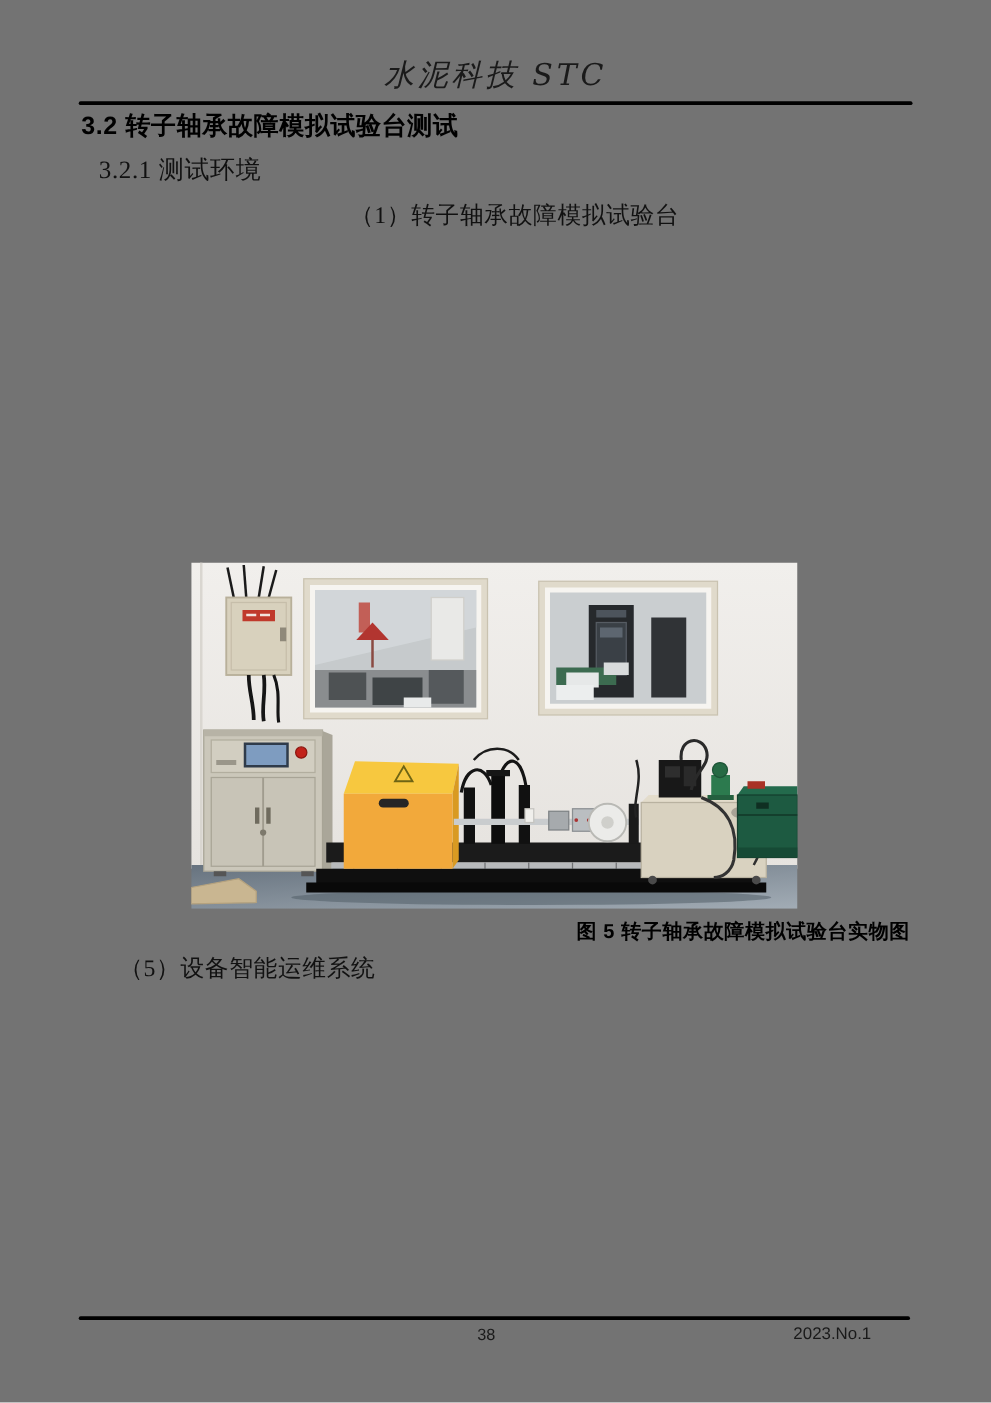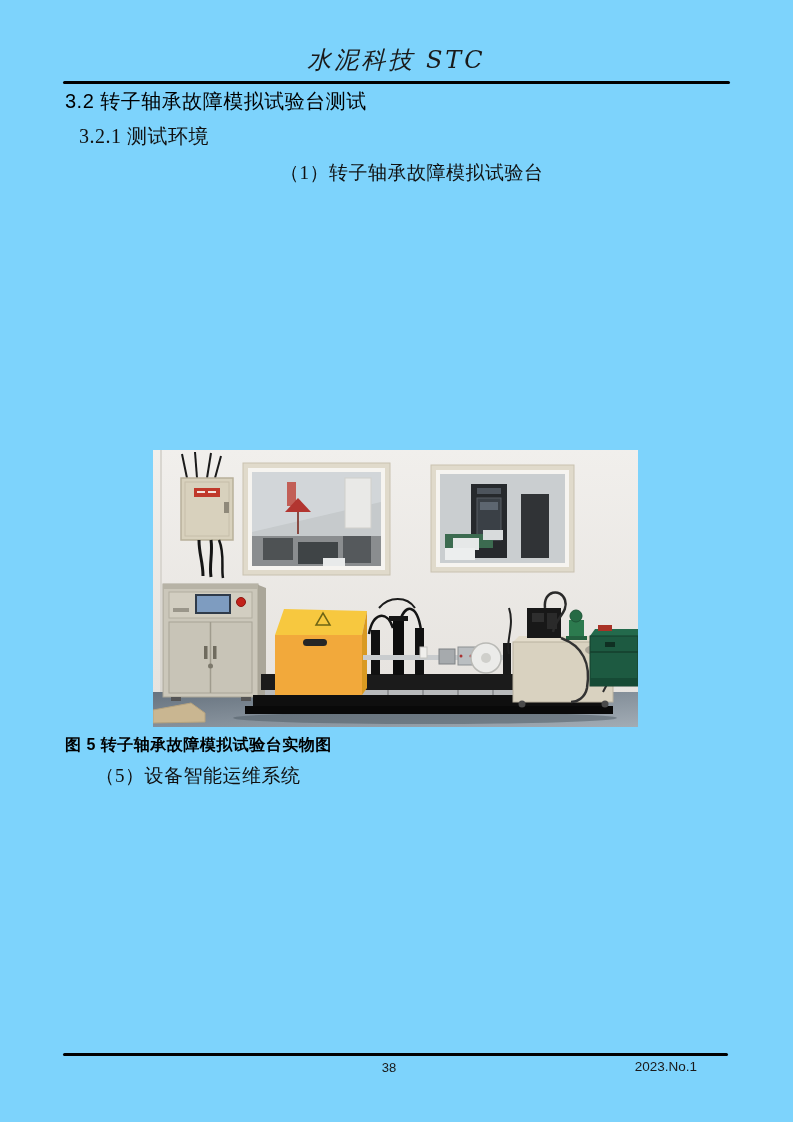--- a/index.html
+++ b/index.html
@@ -1,29 +1,29 @@
 <!DOCTYPE html>
 <html><head>
 <meta charset="utf-8">
 <style>
   html,body{margin:0;padding:0;background:#ffffff;}
   .page{
-    position:relative;width:793px;height:1122px;background:#7dd3fc;
+    position:relative;width:793px;height:1122px;background:#737373;
     overflow:hidden;color:#111;
     font-family:"Liberation Serif","DejaVu Serif",serif;
   }
   .journal-title{
     position:absolute;top:44px;left:0;width:793px;text-align:center;
     font-size:24px;font-style:italic;letter-spacing:3px;color:#1a1a1a;
     font-family:"DejaVu Serif","Liberation Serif",serif;
   }
   .header-rule{position:absolute;left:63px;top:81px;width:667px;height:3px;background:#000;border-radius:2px;}
   .section-heading{
     position:absolute;left:65px;top:88px;width:663px;
-    font-size:20px;font-weight:400;line-height:26px;color:#000;
+    font-size:20px;font-weight:700;line-height:26px;color:#000;
     font-family:"Liberation Sans","DejaVu Sans",sans-serif;letter-spacing:.5px;
   }
   .subsection-heading{
     position:absolute;left:79px;top:123px;width:663px;
     font-size:20px;line-height:26px;color:#111;letter-spacing:.5px;
   }
   .item-heading{
     position:absolute;left:65px;width:663px;text-indent:1.6em;
     font-size:19px;line-height:30px;color:#111;letter-spacing:.5px;
   }
@@ -32,21 +32,21 @@
   .para{
     position:absolute;left:65px;width:663px;
     font-size:19px;line-height:35.6px;color:#111;
     text-align:justify;text-indent:1.6em;letter-spacing:.4px;
   }
   .para.p1{top:189px;}
   .para.p2{top:792px;}
   .figure{position:absolute;left:153px;top:450px;width:485px;height:277px;}
   .figure svg{display:block;}
   .figure-caption{
-    position:absolute;left:65px;top:735px;width:663px;text-align:left;
+    position:absolute;left:65px;top:735px;width:663px;text-align:right;
     font-size:16px;font-weight:700;color:#000;letter-spacing:.5px;
     font-family:"Liberation Sans","DejaVu Sans",sans-serif;
   }
   .footer-rule{position:absolute;left:63px;top:1053px;width:665px;height:3px;background:#000;border-radius:2px;}
   .page-number{
     position:absolute;left:0;top:1060px;width:778px;text-align:center;
     font-size:13px;color:#1a1a1a;font-family:"Liberation Sans","DejaVu Sans",sans-serif;
   }
   .issue-label{
     position:absolute;top:1059px;right:96px;

